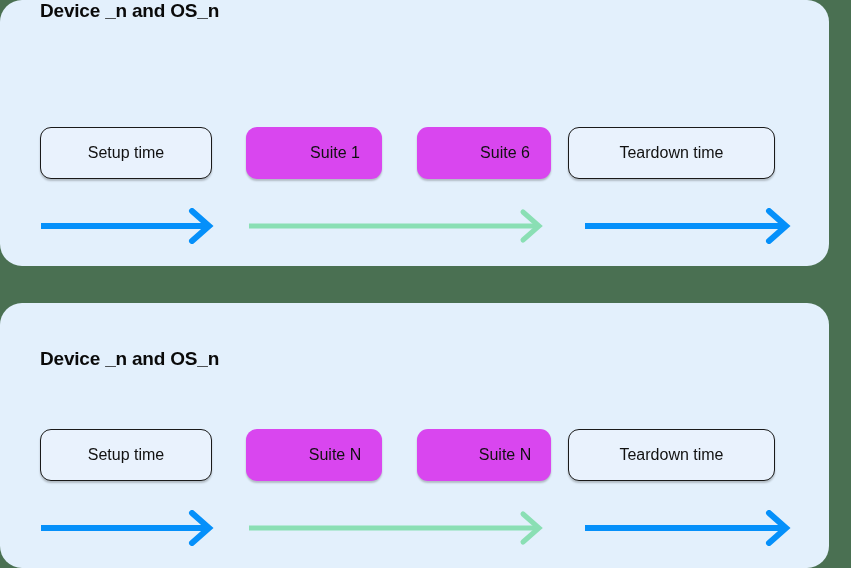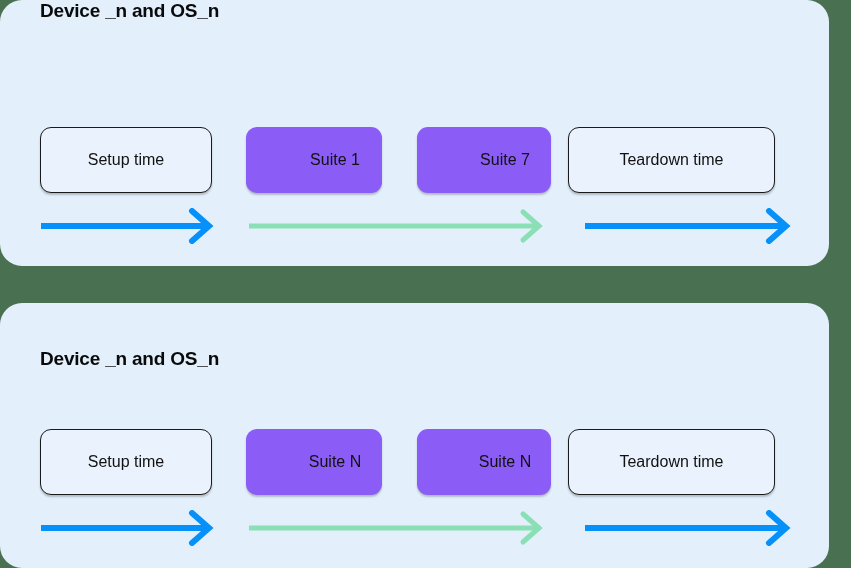--- a/index.html
+++ b/index.html
@@ -43,36 +43,36 @@
 
   
   .pill-row {
     position: absolute;
     left: 0;
     width: 829px;
     height: 52px;
   }
   .pill {
     position: absolute;
-    height: 66px;
+    height: 52px;
     border-radius: 11px;
     display: flex;
     align-items: center;
     justify-content: center;
     font-size: 16px;
     color: #111111;
     box-sizing: border-box;
     box-shadow: 0 2px 2px rgba(0,0,0,0.22);
   }
   .pill.outline {
     background: #e9f2fd;
     border: 1.6px solid #1a1a1a;
   }
   .pill.filled {
-    background: #8b5cf6;
+    background: #d946ef;
     border: none;
     padding-left: 42px;
   }
 
   
   .pill-setup    { left: 40px;  width: 172px; }
   .pill-suite-a  { left: 246px; width: 136px; }
   .pill-suite-b  { left: 417px; width: 134px; }
   .pill-teardown { left: 568px; width: 207px; }
 
@@ -104,21 +104,21 @@
   <div class="card-title">Device _n and OS_n</div>
 
   <div class="pill-row" style="top:127px;">
     <div class="pill outline pill-setup">
       <span>Setup time</span>
     </div>
     <div class="pill filled pill-suite-a">
       <span>Suite 1</span>
     </div>
     <div class="pill filled pill-suite-b">
-      <span>Suite 7</span>
+      <span>Suite 6</span>
     </div>
     <div class="pill outline pill-teardown">
       <span>Teardown time</span>
     </div>
   </div>
 
   <div class="arrow-row" style="top:208px;">
     <div class="arrow arrow-setup">
       <svg width="176" height="36" viewBox="0 0 176 36">
         <path d="M1 18 H166" stroke="#0590fa" stroke-width="6" fill="none" stroke-linecap="butt"></path>

